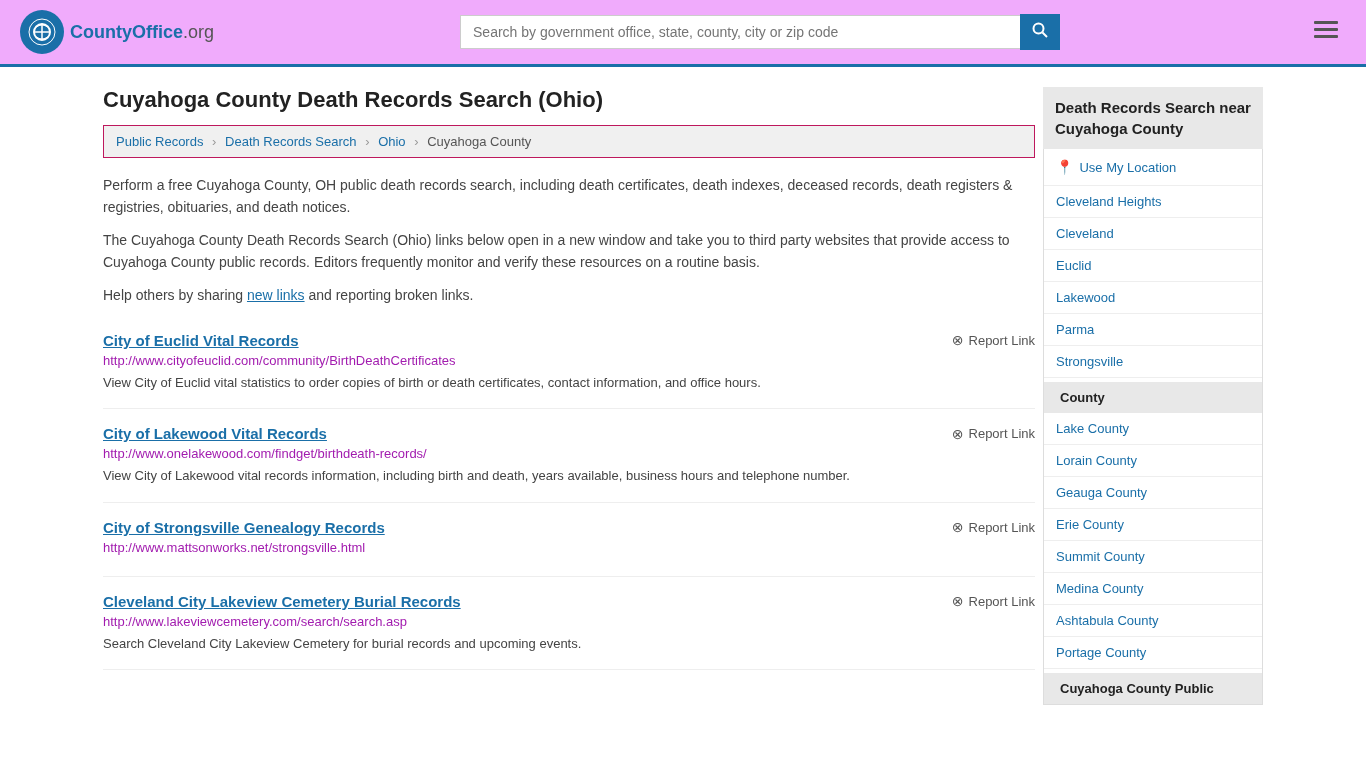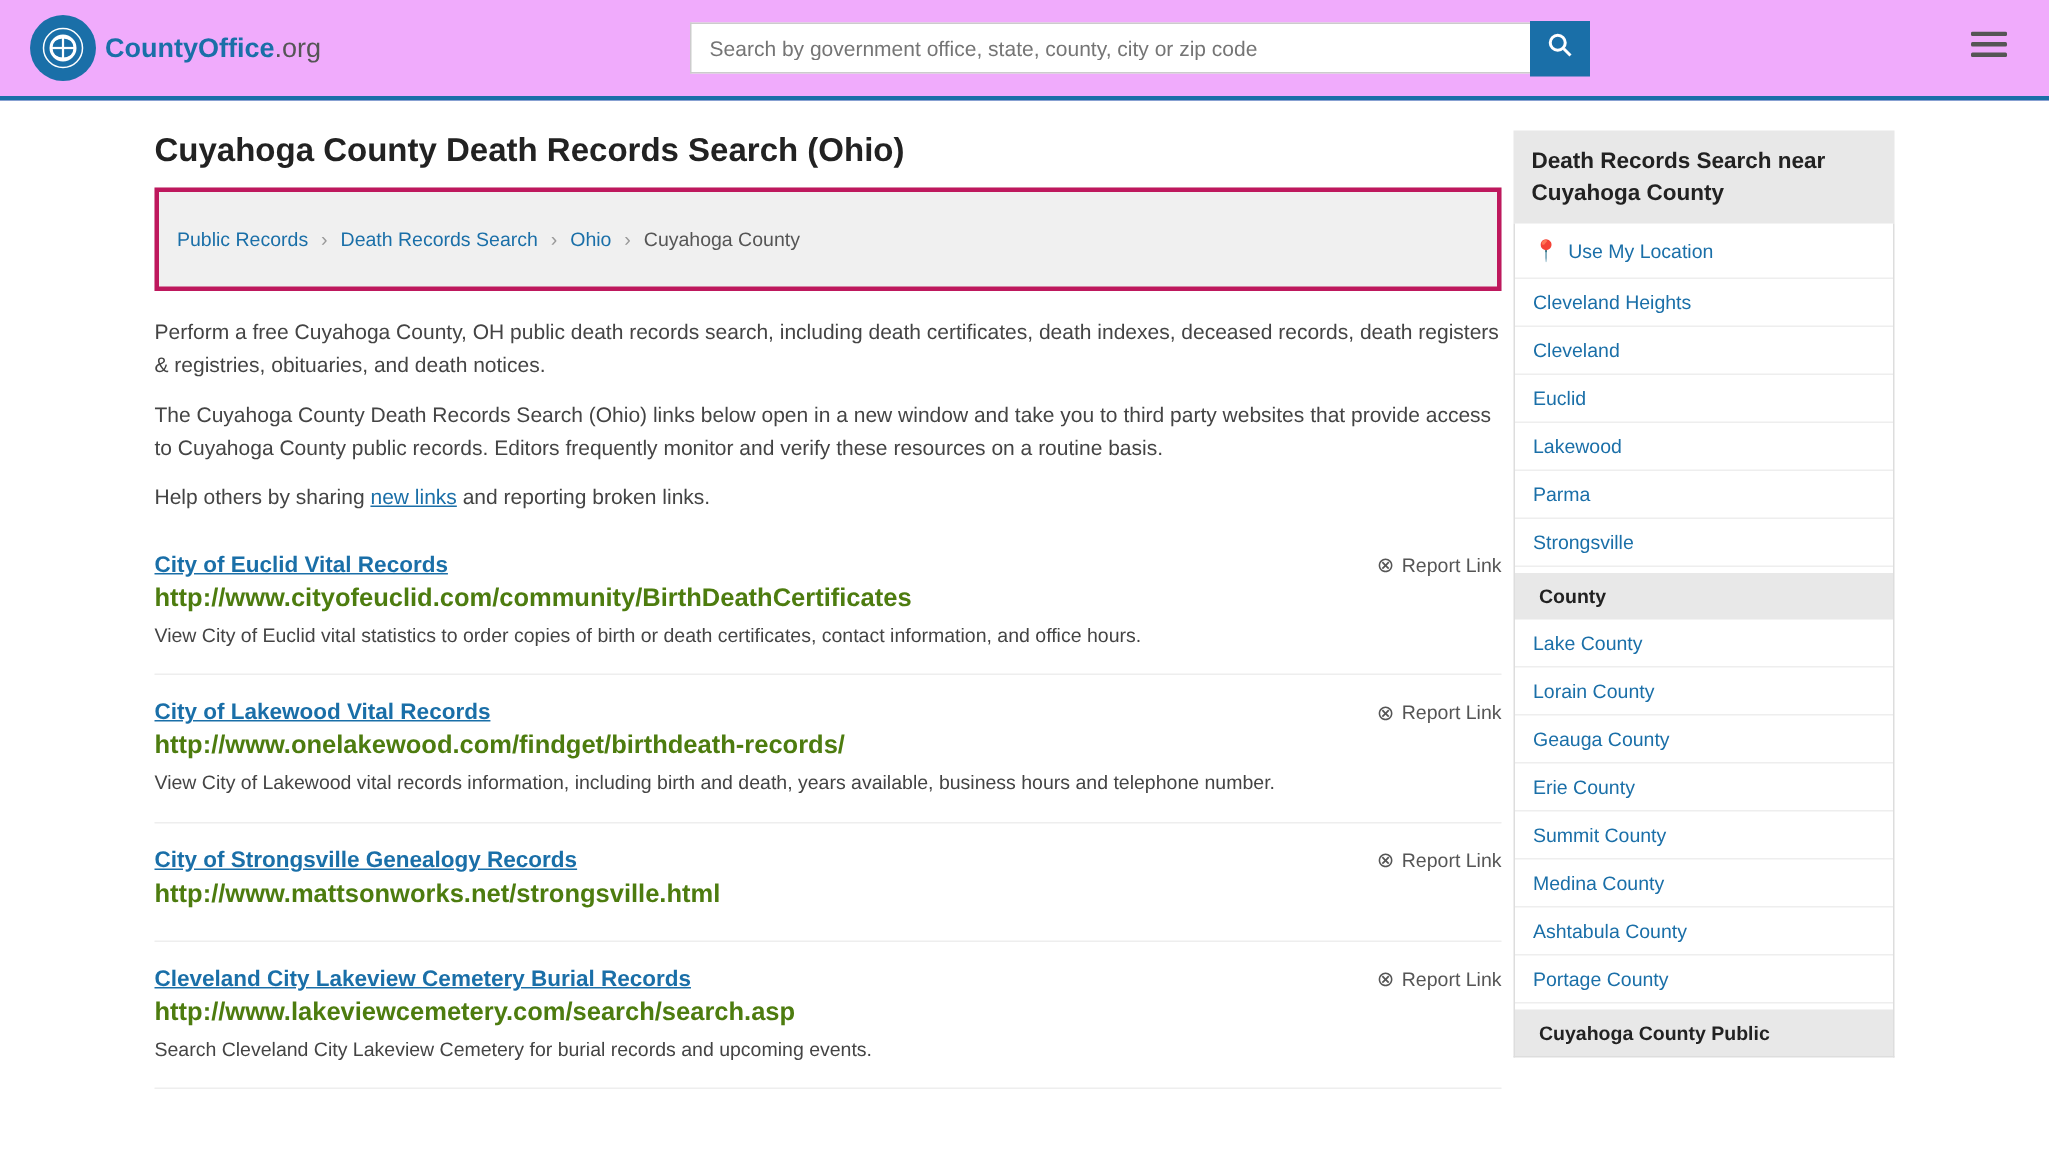--- a/index.html
+++ b/index.html
@@ -77,40 +77,40 @@
       max-width: 1200px;
       margin: 0 auto;
       padding: 20px 20px;
       display: flex;
       gap: 8px;
     }
     .content-area {
       flex: 1;
     }
     .sidebar {
-      width: 254px;
+      width: 220px;
       flex-shrink: 0;
     }
 
     
     .page-title {
       font-size: 22px;
       font-weight: bold;
       color: #222;
       margin-bottom: 12px;
     }
 
     
     .breadcrumb {
       background: #f0f0f0;
-      padding: 24px 12px;
+      padding: 8px 12px;
       font-size: 13px;
       color: #555;
       margin-bottom: 16px;
-      border: 3px solid #be185d;
+      border: 1px solid #be185d;
     }
     .breadcrumb a {
       color: #1a6fa8;
       text-decoration: none;
     }
     .breadcrumb .sep {
       margin: 0 5px;
       color: #999;
     }
 
@@ -150,25 +150,24 @@
       gap: 5px;
       font-size: 13px;
       color: #555;
       cursor: pointer;
       white-space: nowrap;
     }
     .report-icon {
       font-size: 14px;
     }
     .record-url {
-      color: #4d7c0f;
-      font-size: 17px;
+      color: #a21caf;
+      font-size: 13px;
       margin-bottom: 5px;
       cursor: pointer;
-      font-weight: bold;
     }
     .record-desc {
       font-size: 13px;
       color: #444;
       line-height: 1.5;
     }
 
     
     .sidebar-title {
       background: #e8e8e8;

